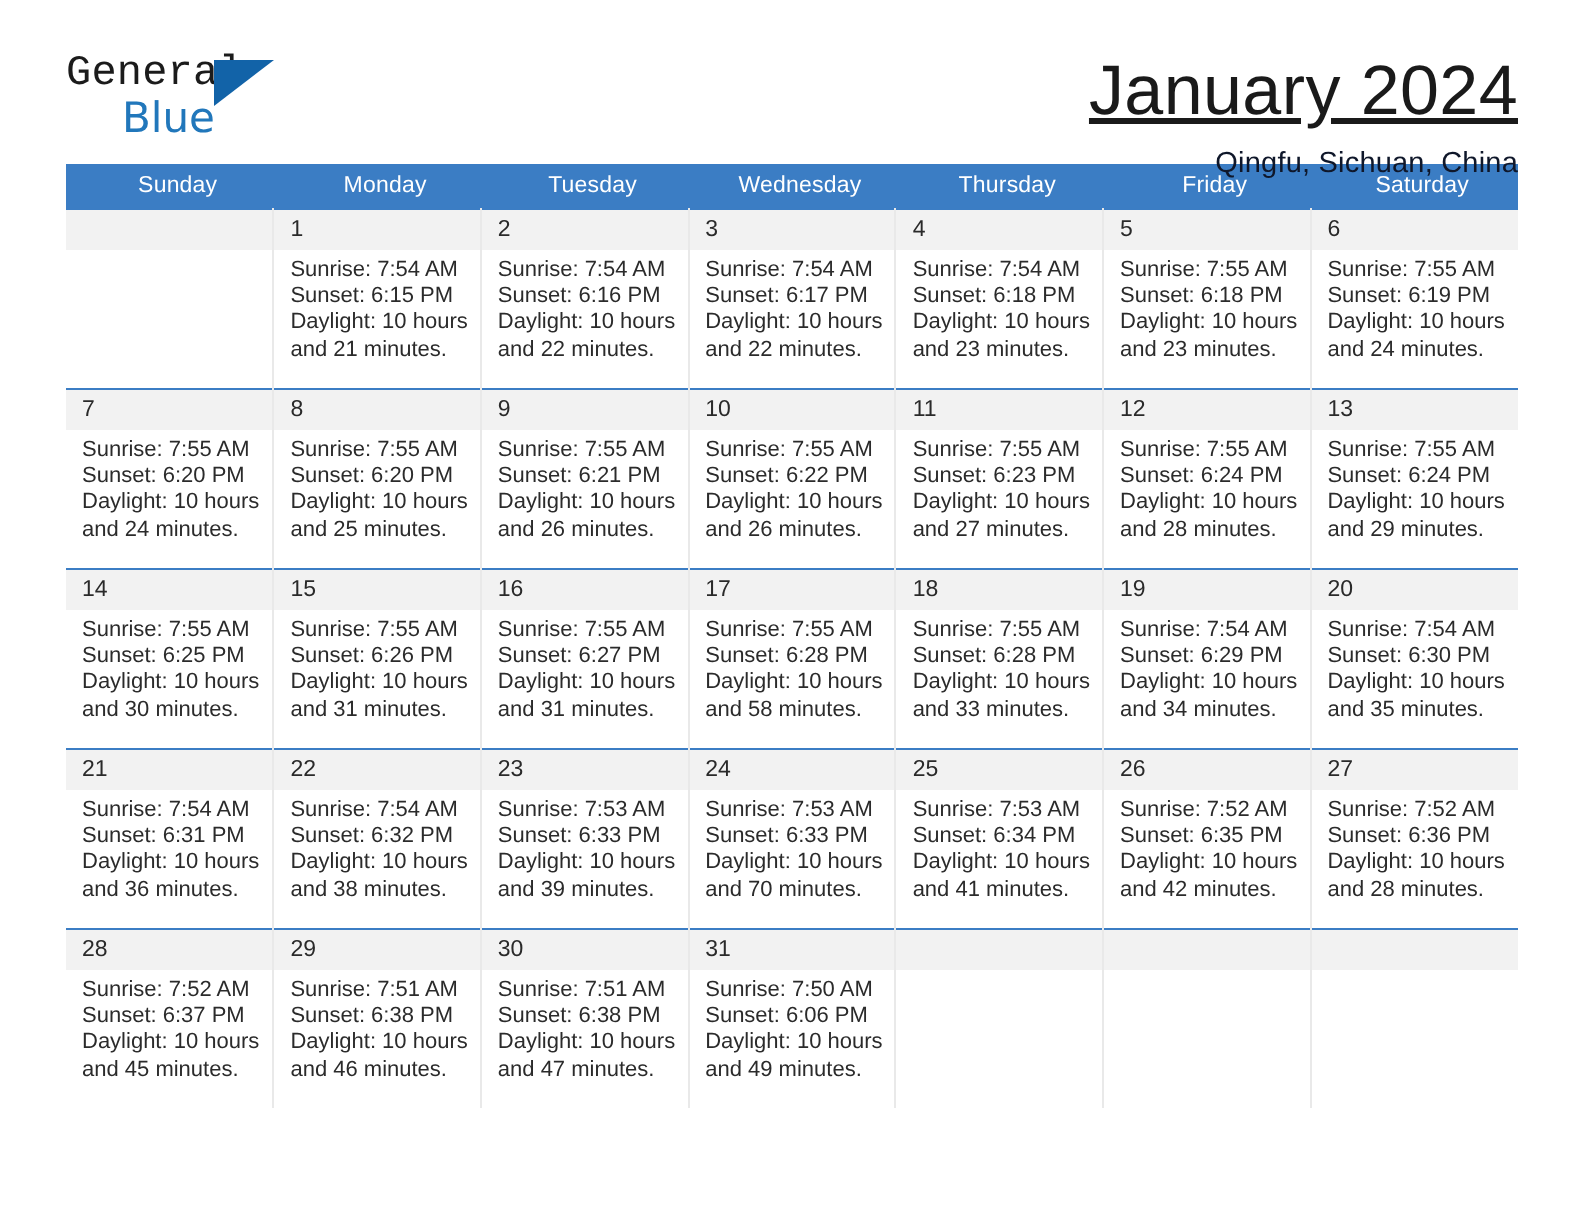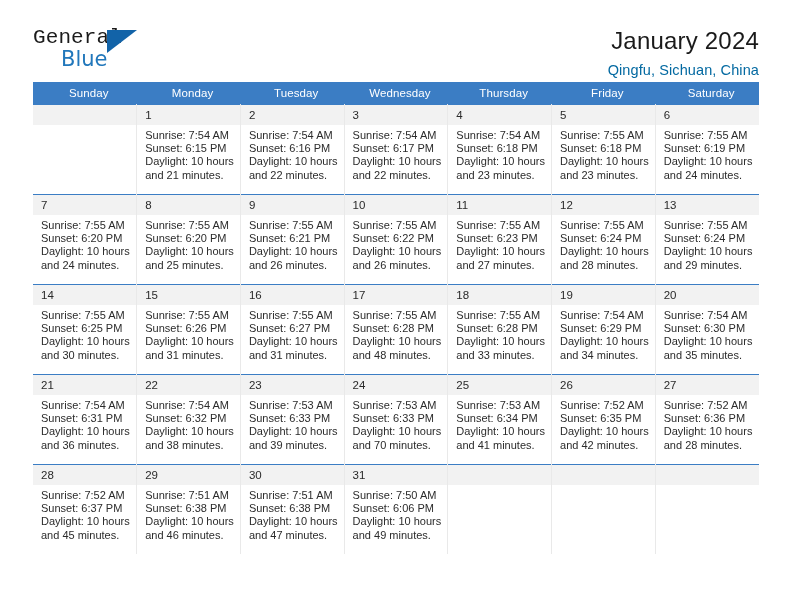--- a/index.html
+++ b/index.html
@@ -61,29 +61,30 @@
     height: 0;
     border-left: 30px solid #1263a8;
     border-bottom: 23px solid transparent;
   }
 
   .titles {
     text-align: right;
     padding-top: 2px;
   }
   .cal-title {
-    font-size: 24px;
+    font-size: 35px;
     font-weight: normal;
     color: #1a1a1a;
     line-height: 1.05;
     letter-spacing: .2px;
+    text-decoration: underline;
   }
   .cal-subtitle {
     font-size: 14.5px;
-    color: #0369a1;
+    color: #0f172a;
     margin-top: 9px;
     letter-spacing: .1px;
   }
 
   
   .calendar {
     width: 726px;
     margin-top: 8px;
     border-collapse: collapse;
     table-layout: fixed;
@@ -315,21 +316,21 @@
             <div>Daylight: 10 hours</div>
             <div>and 31 minutes.</div>
           </div>
         </td>
         <td>
           <div class="daynum">17</div>
           <div class="info">
             <div>Sunrise: 7:55 AM</div>
             <div>Sunset: 6:28 PM</div>
             <div>Daylight: 10 hours</div>
-            <div>and 48 minutes.</div>
+            <div>and 58 minutes.</div>
           </div>
         </td>
         <td>
           <div class="daynum">18</div>
           <div class="info">
             <div>Sunrise: 7:55 AM</div>
             <div>Sunset: 6:28 PM</div>
             <div>Daylight: 10 hours</div>
             <div>and 33 minutes.</div>
           </div>

